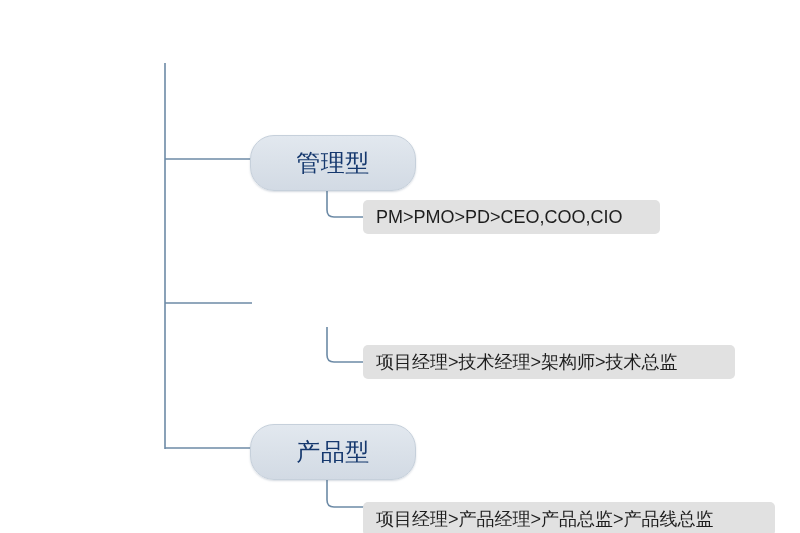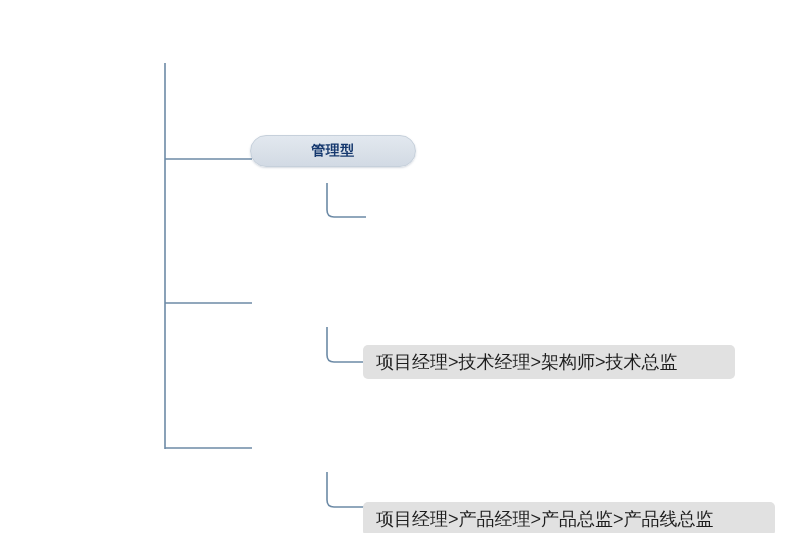--- a/index.html
+++ b/index.html
@@ -46,28 +46,28 @@
     box-shadow: 0 1px 2px rgba(90,110,135,0.30);
     color: #15386e;
     font-size: 25px;
     font-weight: bold;
     letter-spacing: 0.5px;
   }
   
   .node-branch {
     left: 250px;
     width: 166px;
-    height: 32px;
+    height: 56px;
     border-radius: 24px;
     background: linear-gradient(180deg, #e2e8ef 0%, #dae1e9 50%, #d2dae4 100%);
     border: 1px solid #c6d0db;
     box-shadow: 0 1px 2px rgba(90,110,135,0.26);
     color: #15386e;
-    font-size: 14px;
-    font-weight: bold;
+    font-size: 24px;
+    font-weight: normal;
     letter-spacing: 0.5px;
   }
   .branch-1 { top: 135px; }
   .branch-2 { top: 279px; }
   .branch-3 { top: 424px; }
 
   
   .node-leaf {
     left: 363px;
     height: 34px;
@@ -101,20 +101,22 @@
     <path d="M327,183 L327,210 Q327,217 334,217 L366,217" fill="none" stroke="#6c8aa6" stroke-width="1.6"></path>
 
     <path d="M327,327 L327,355 Q327,362 334,362 L366,362" fill="none" stroke="#6c8aa6" stroke-width="1.6"></path>
 
     <path d="M327,472 L327,500 Q327,507 334,507 L366,507" fill="none" stroke="#6c8aa6" stroke-width="1.6"></path>
   </svg>
 
 
   <div class="node node-branch branch-1">管理型</div>
 
+  <div class="node node-leaf leaf-1">PM&gt;PMO&gt;PD&gt;CEO,COO,CIO</div>
 
 
   <div class="node node-leaf leaf-2">项目经理&gt;技术经理&gt;架构师&gt;技术总监</div>
 
+  <div class="node node-branch branch-3">产品型</div>
 
   <div class="node node-leaf leaf-3">项目经理&gt;产品经理&gt;产品总监&gt;产品线总监</div>
 
 </div>
 
 </body></html>

